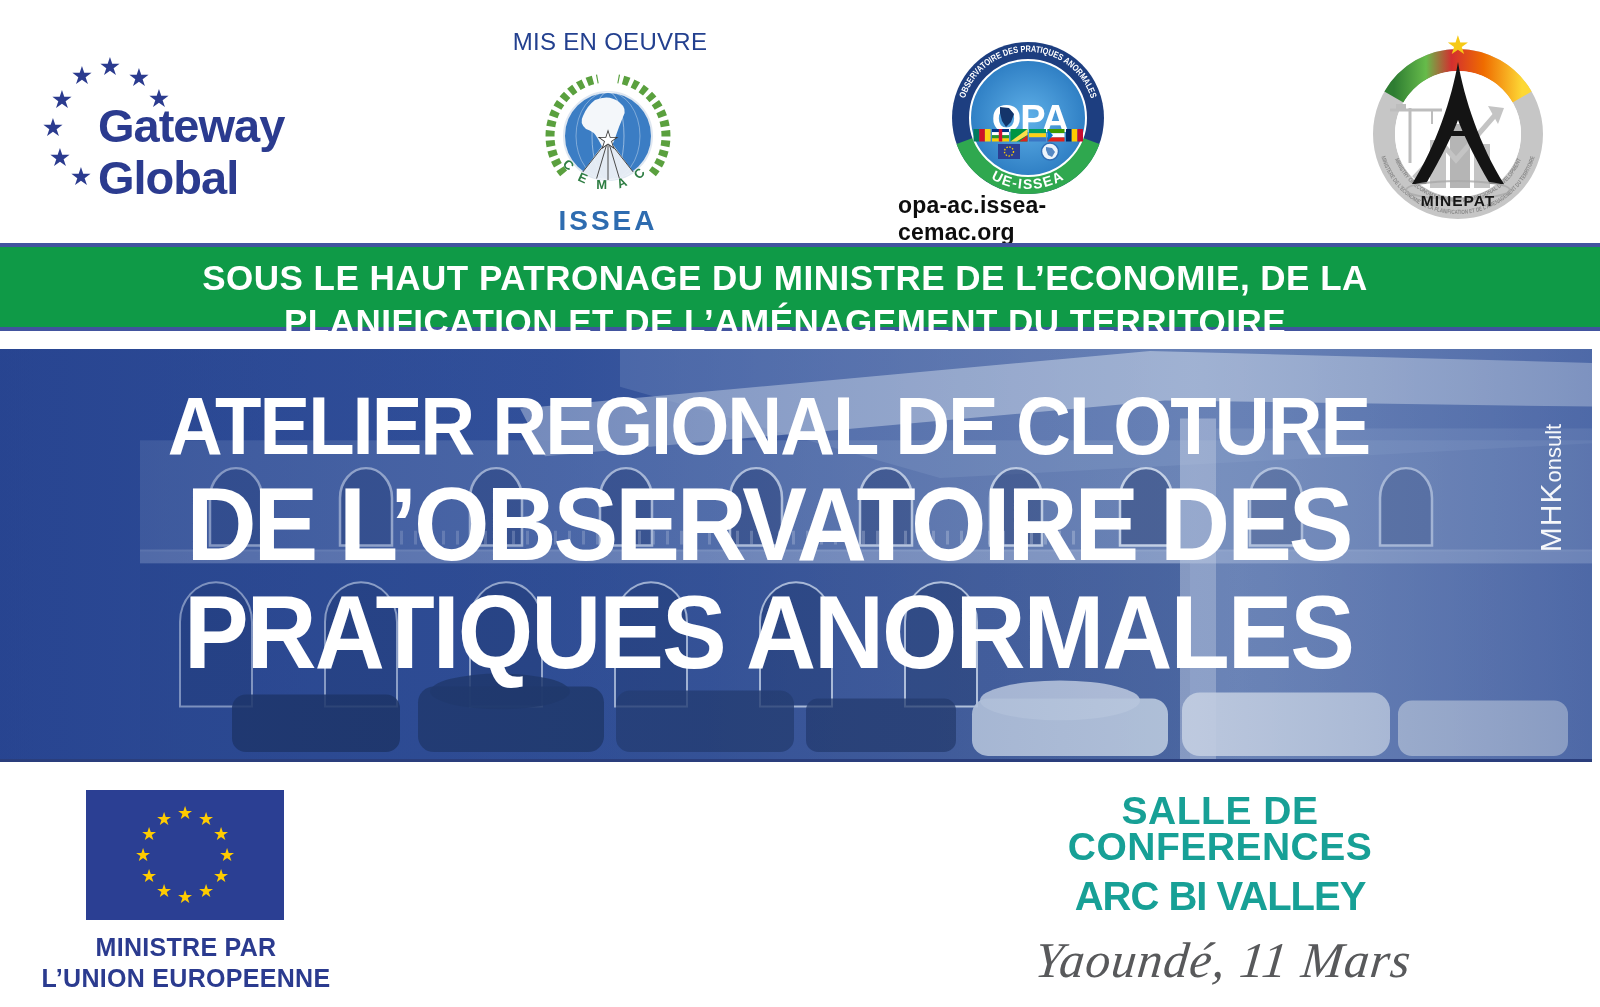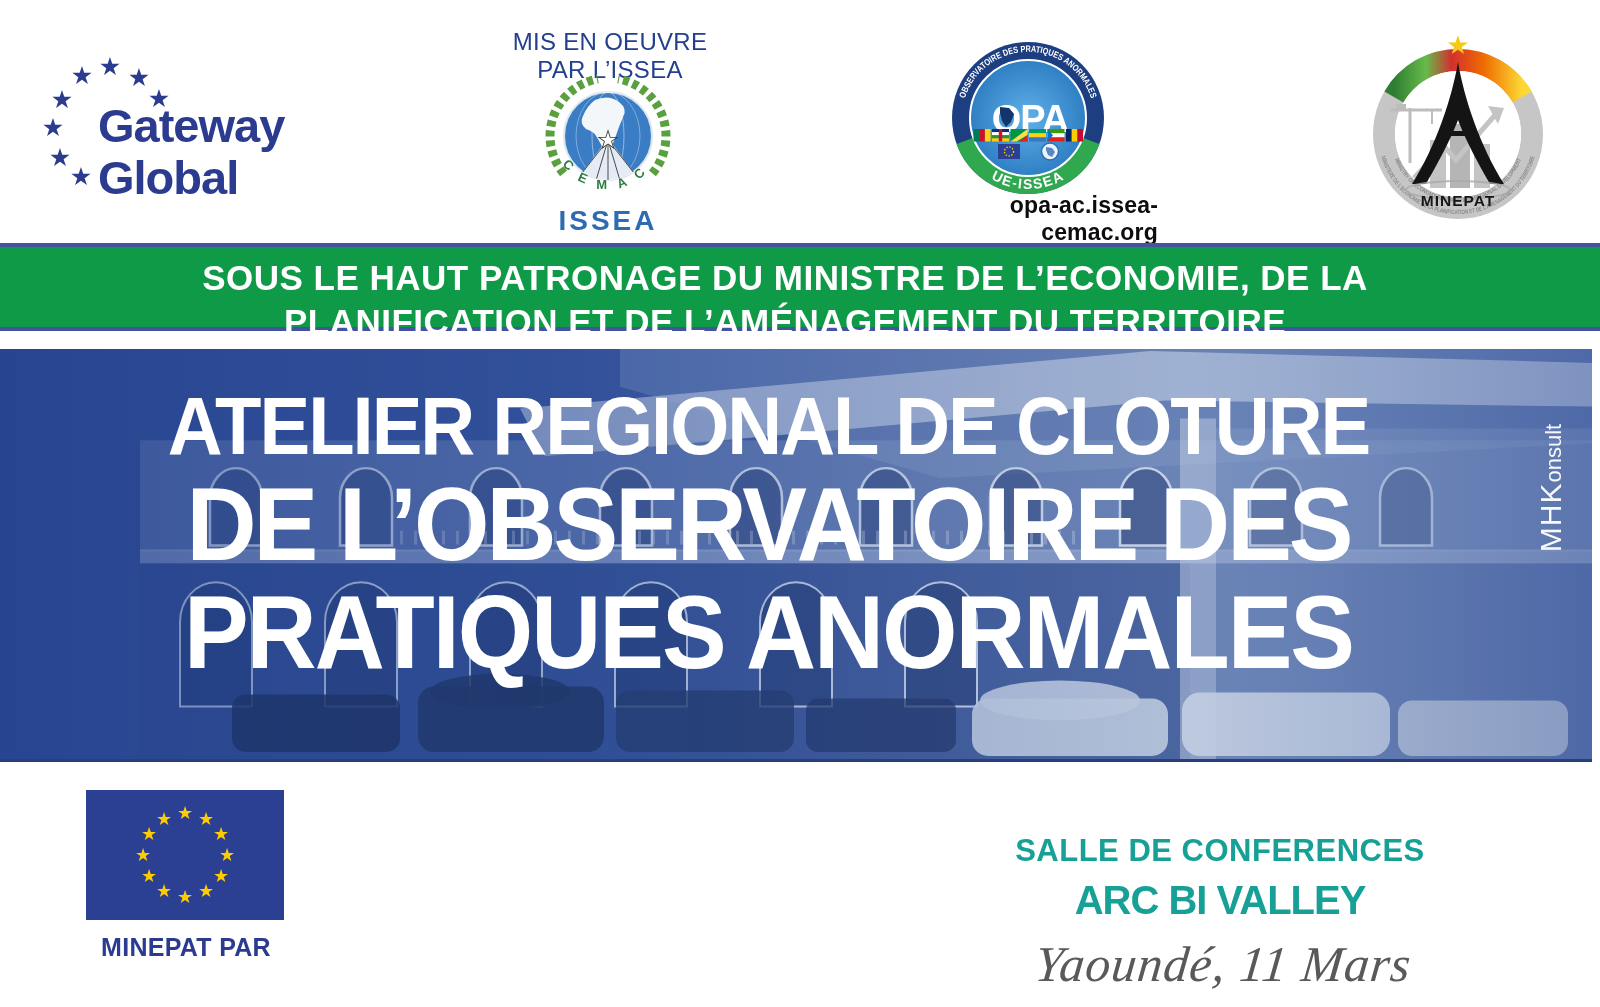--- a/index.html
+++ b/index.html
@@ -8,21 +8,21 @@
   .abs{position:absolute;}
 
   
   .gg-star{position:absolute;width:0;height:0;}
   .gg-star::before{content:"★";color:#2b3b8f;font-size:25px;line-height:0;
                    position:absolute;transform:translate(-50%,-30%);}
   .gg-text{left:98px;top:100px;font-weight:bold;color:#2b3b8f;font-size:47px;
            line-height:52px;letter-spacing:-1px;}
   .impl{left:455px;top:28px;width:310px;text-align:center;color:#23408f;
         font-weight:normal;font-size:24px;line-height:28px;letter-spacing:.3px;}
-  .opa-url{left:898px;top:192px;width:260px;text-align:right;color:#0d0d0d;
+  .opa-url{left:898px;top:192px;width:260px;text-align:left;color:#0d0d0d;
            font-weight:bold;font-size:23px;letter-spacing:.2px;}
 
   
   .banner{left:0;top:243px;width:1600px;height:88px;box-sizing:border-box;
           background:#0f9a47;border-top:4px solid #42539f;border-bottom:4px solid #42539f;
           text-align:center;padding-top:9px;padding-right:30px;}
   .banner div{color:#fff;font-weight:bold;font-size:35px;line-height:44px;letter-spacing:.5px;}
 
   
   .photo-wrap{left:0;top:349px;width:1592px;height:413px;border-bottom:3px solid #2a3e7c;box-sizing:border-box;}
@@ -37,21 +37,21 @@
   .watermark .small{font-size:22px;font-weight:300;}
 
   
   .eu-flag{left:86px;top:790px;width:198px;height:130px;background:#2b3f93;}
   .eu-star{position:absolute;width:0;height:0;}
   .eu-star::before{content:"★";color:#ffcc00;font-size:18px;line-height:0;
                    position:absolute;transform:translate(-50%,-30%);}
   .eu-text{left:30px;top:932px;width:312px;text-align:center;color:#2b3b8f;
            font-weight:bold;font-size:25px;line-height:31px;letter-spacing:.3px;}
   .venue{left:985px;top:793px;width:470px;text-align:center;}
-  .venue .v1{color:#17a096;font-weight:bold;font-size:31px;letter-spacing:.5px;line-height:36px;margin-top:40px;}
+  .venue .v1{color:#17a096;font-weight:bold;font-size:39px;letter-spacing:.5px;line-height:36px;}
   .venue .v2{color:#17a096;font-weight:bold;font-size:40px;letter-spacing:-1px;line-height:62px;}
   .venue .vd{color:#58595b;font-family:"Liberation Serif",serif;font-style:italic;
              font-size:50px;line-height:66px;letter-spacing:1px;transform:skewX(-6deg);}
 </style>
 </head>
 <body>
 
 <div id="poster">
 
   <div class="abs" style="left:0;top:0;width:340px;height:230px;">
@@ -64,21 +64,20 @@
     <span class="gg-star" style="left:60px;top:157px;"></span>
     <span class="gg-star" style="left:81px;top:176px;"></span>
     <div class="abs gg-text">
       <div>Gateway</div>
       <div>Global</div>
     </div>
   </div>
 
   <div class="abs impl">
     <div>MIS EN OEUVRE</div>
-    <div>PAR L’ISSEA</div>
   </div>
 
   <svg class="abs" style="left:533px;top:68px;" width="150" height="170" viewBox="0 0 150 170">
     <path d="M30.6,105.3 A58 58 0 0 1 64.9,10.9" stroke="#5aa03e" stroke-width="9" stroke-dasharray="6 4" fill="none"></path>
     <path d="M119.4,105.3 A58 58 0 0 0 85.1,10.9" stroke="#5aa03e" stroke-width="9" stroke-dasharray="6 4" fill="none"></path>
     <circle cx="75" cy="68" r="44" fill="#3b7dc4" stroke="#dfe7f1" stroke-width="2"></circle>
     <ellipse cx="75" cy="68" rx="16" ry="44" stroke="rgba(255,255,255,.45)" stroke-width="1" fill="none"></ellipse>
     <ellipse cx="75" cy="68" rx="32" ry="44" stroke="rgba(255,255,255,.35)" stroke-width="1" fill="none"></ellipse>
     <path d="M62,32 q14,-6 24,2 q9,7 4,15 q-2,5 -4,10 l-5,14 q-3,8 -9,11 l-7,-13 q-4,-8 -12,-10 q-7,-6 -3,-13 q4,-10 12,-16 z" fill="#f4f7fa"></path>
     <path d="M75,70 L49.8,104 A44 44 0 0 0 100.2,104 Z" fill="#edf1f7" opacity="0.95"></path>
@@ -288,21 +287,22 @@
     <span class="eu-star" style="left:135px;top:86px;"></span>
     <span class="eu-star" style="left:120px;top:101px;"></span>
     <span class="eu-star" style="left:99px;top:107px;"></span>
     <span class="eu-star" style="left:78px;top:101px;"></span>
     <span class="eu-star" style="left:63px;top:86px;"></span>
     <span class="eu-star" style="left:57px;top:65px;"></span>
     <span class="eu-star" style="left:63px;top:44px;"></span>
     <span class="eu-star" style="left:78px;top:29px;"></span>
   </div>
   <div class="abs eu-text">
-    <div>MINEPAT PAR</div>
+    <div>MINISTRE PAR</div>
+    <div>L’UNION EUROPEENNE</div>
   </div>
 
   <div class="abs venue">
     <div class="v1">SALLE DE CONFERENCES</div>
     <div class="v2">ARC BI VALLEY</div>
     <div class="vd">Yaoundé, 11 Mars 2026</div>
   </div>
 
 </div>
 

